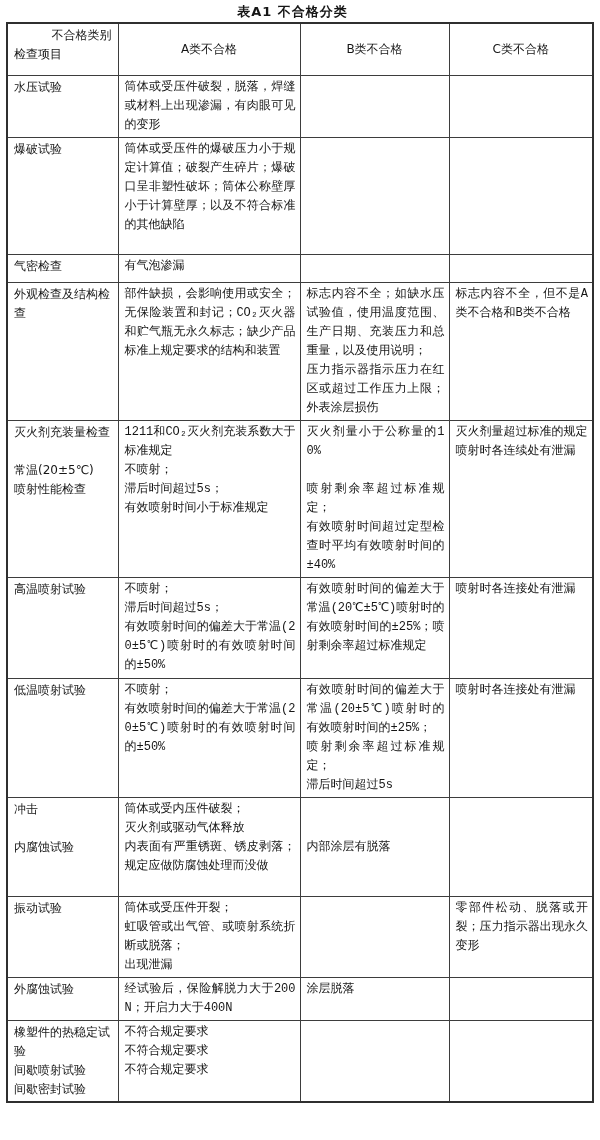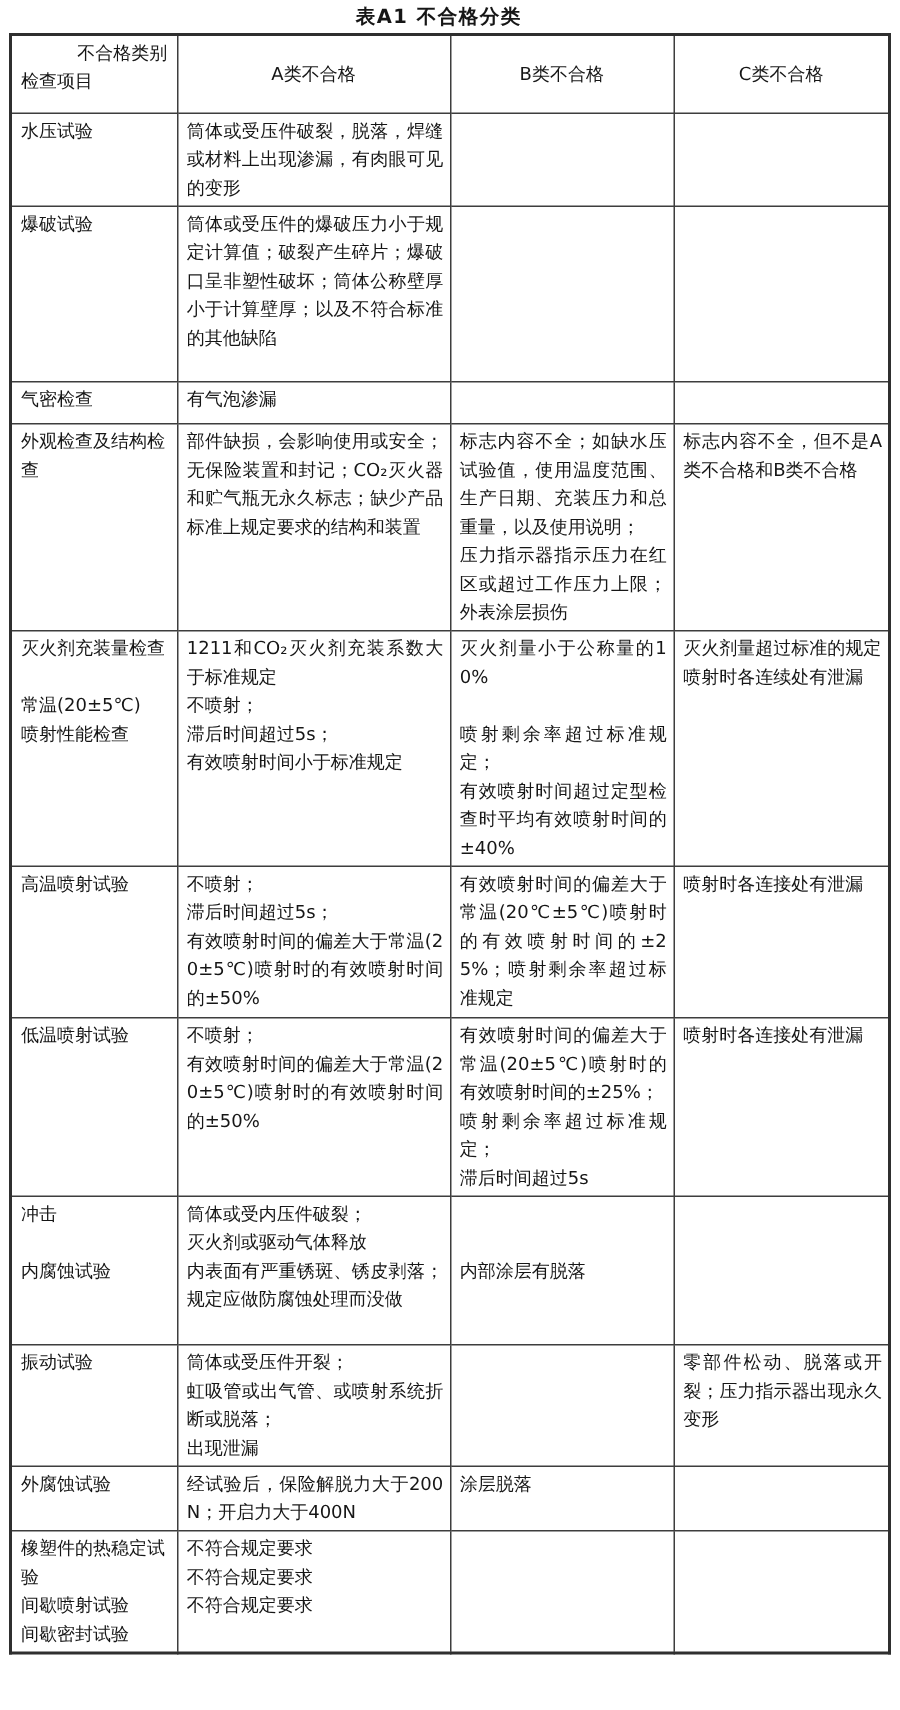--- a/index.html
+++ b/index.html
@@ -48,21 +48,21 @@
   }
   td.corner { white-space: normal; padding: 2px 6px; margin-top: 16px; }
   .corner-inner {
     display: flex;
     flex-direction: column;
     justify-content: space-between;
     height: 36px;
   }
   .corner-top  { align-self: flex-end;  }
   .corner-bot  { align-self: flex-start; }
-  td.cell-desc { text-align: justify; }
+  td.cell-desc { text-align: justify; font-family: Liberation Mono, monospace; }
 </style>
 </head>
 <body>
 
 <div class="page">
 
   <div class="doc-title">表A1  不合格分类</div>
 
   <table class="main">
     <colgroup>

